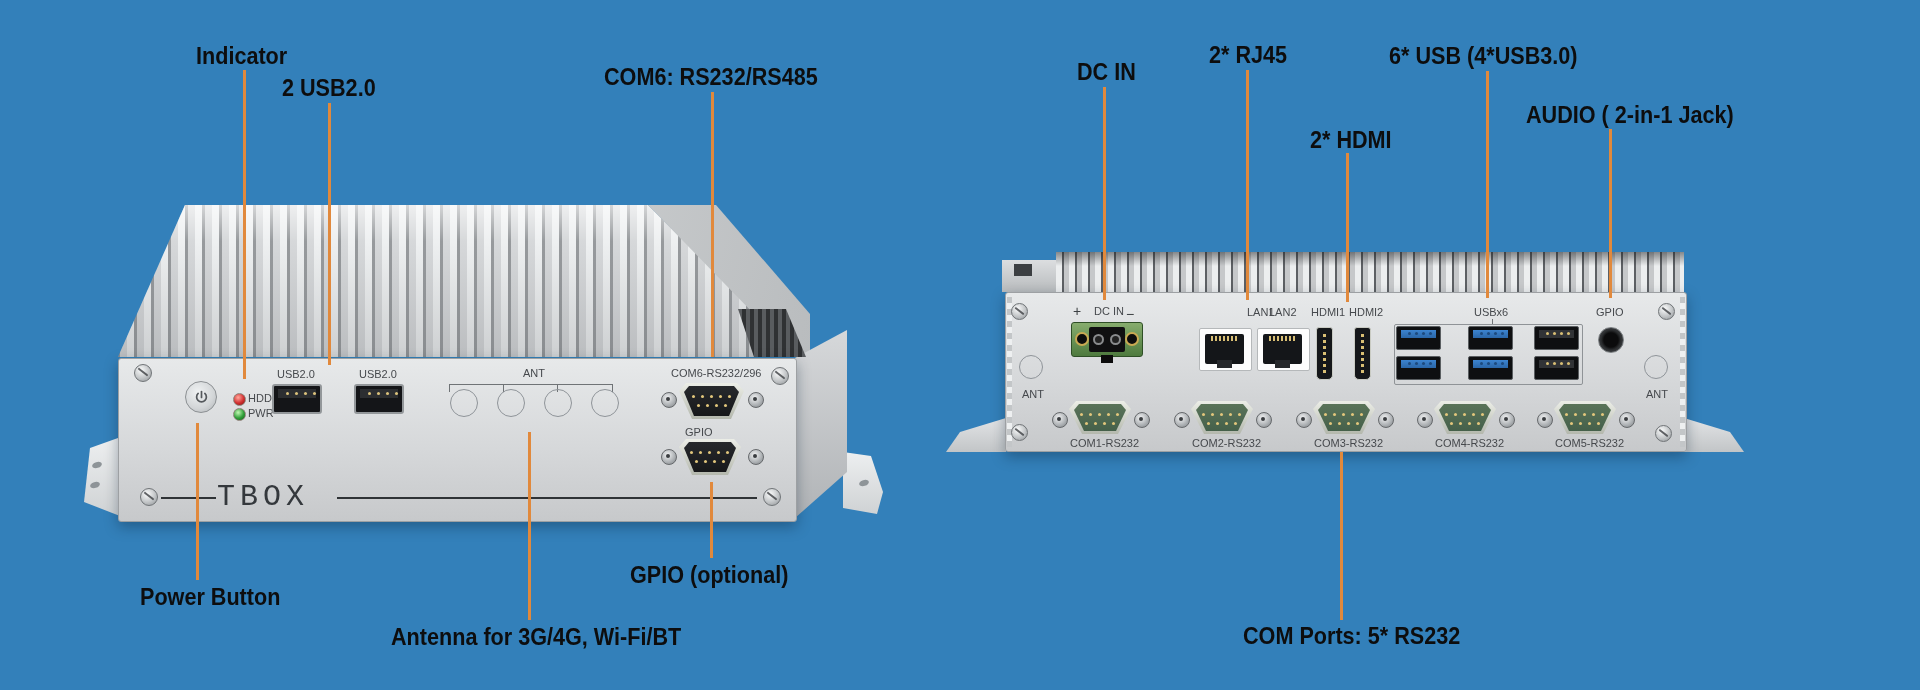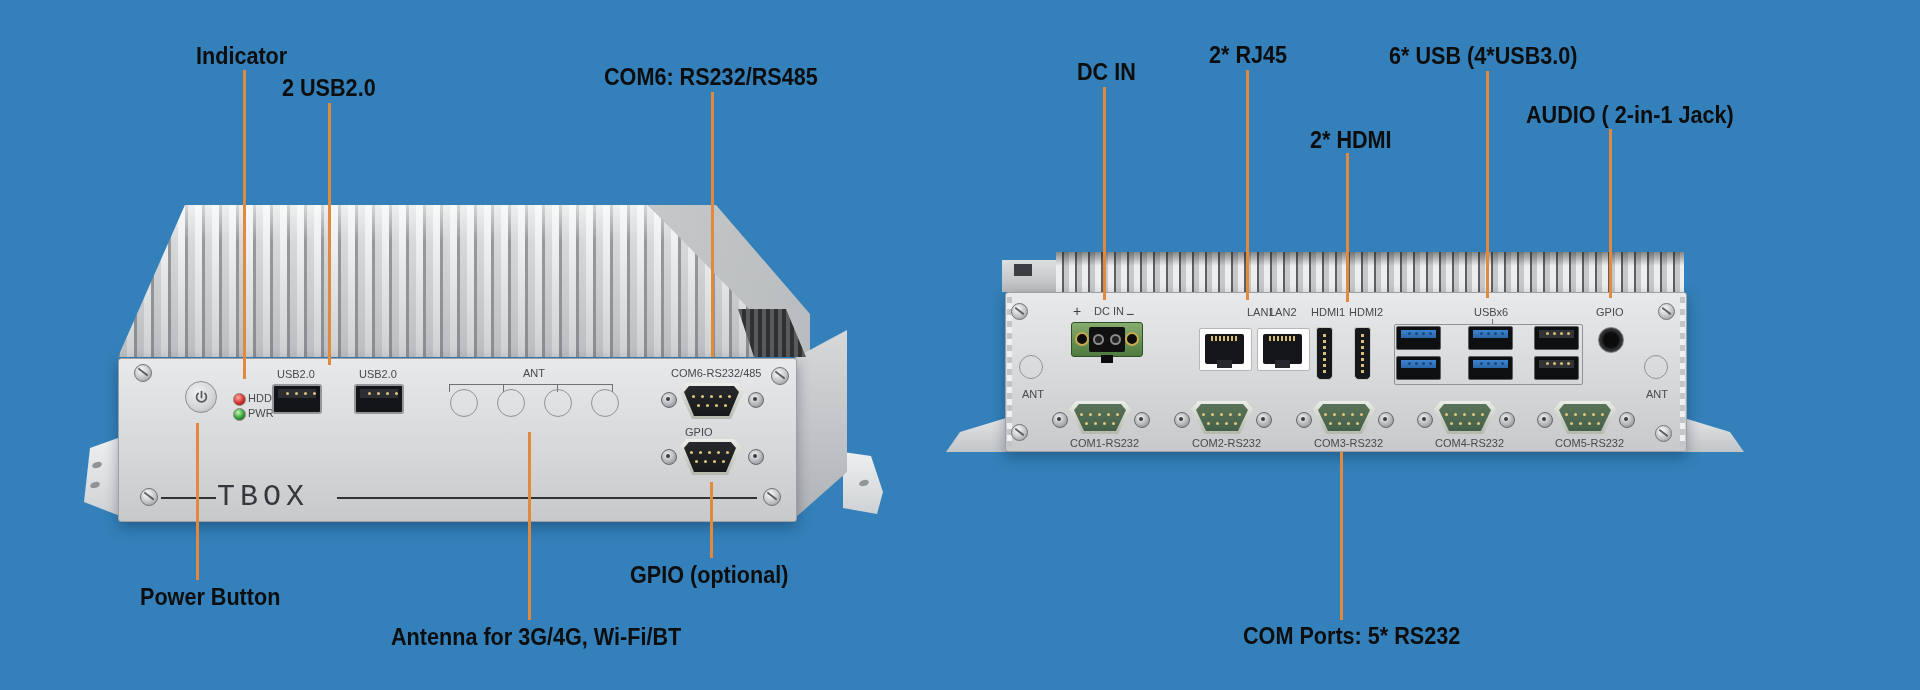--- a/index.html
+++ b/index.html
@@ -202,21 +202,21 @@
     <span class="bracket-h" style="left:330px; top:25px; width:164px;"></span>
     <span class="bracket-t" style="left:330px; top:25px; height:8px;"></span>
     <span class="bracket-t" style="left:384px; top:25px; height:8px;"></span>
     <span class="bracket-t" style="left:438px; top:25px; height:8px;"></span>
     <span class="bracket-t" style="left:493px; top:25px; height:8px;"></span>
     <span class="hole" style="left:331px; top:30px; width:26px; height:26px;"></span>
     <span class="hole" style="left:378px; top:30px; width:26px; height:26px;"></span>
     <span class="hole" style="left:425px; top:30px; width:26px; height:26px;"></span>
     <span class="hole" style="left:472px; top:30px; width:26px; height:26px;"></span>
 
-    <span class="ptext" style="left:552px; top:8px;">COM6-RS232/485</span>
+    <span class="ptext" style="left:552px; top:8px;">COM6-RS232/296</span>
     <span class="nut" style="left:542px; top:33px;"></span>
     <div class="db9 db9-black" style="left:560px; top:24px; width:65px; height:36px;">
       <div class="db9-face">
           <i class="pins9"></i>
         </div>
     </div>
     <span class="nut" style="left:629px; top:33px;"></span>
 
     <span class="ptext" style="left:566px; top:67px;">GPIO</span>
     <span class="nut" style="left:542px; top:90px;"></span>

